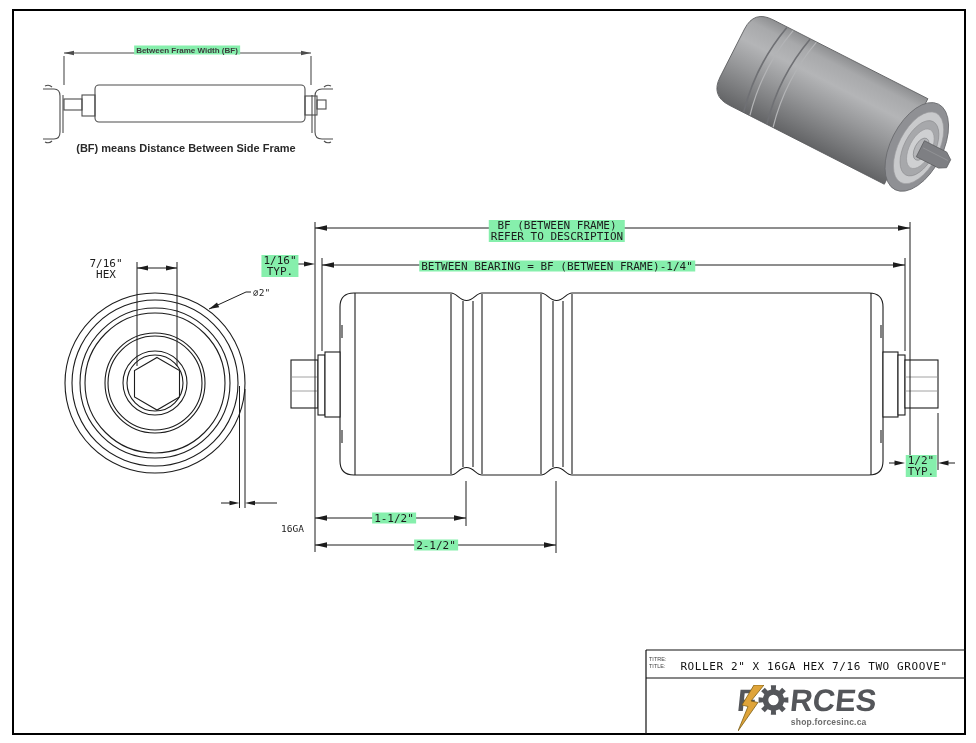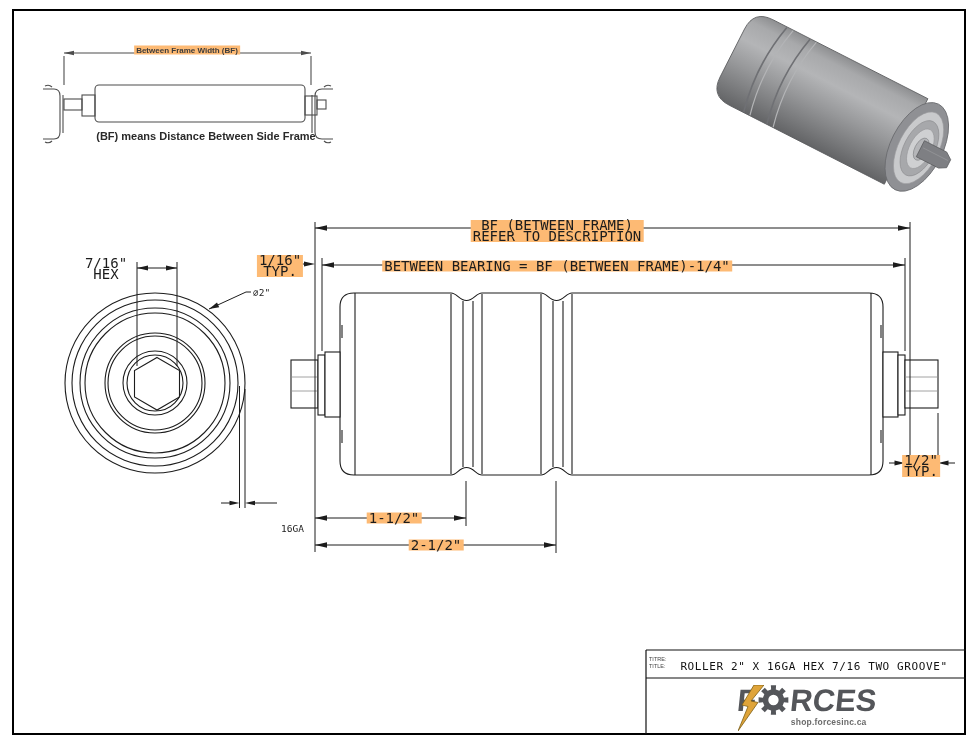--- a/index.html
+++ b/index.html
@@ -1,25 +1,25 @@
 <!DOCTYPE html>
 <html><head>
 <meta charset="utf-8">
 <style>
   html,body{margin:0;padding:0;background:#e8e8e8;}
   #page{position:relative;width:976px;height:743px;background:#ffffff;overflow:hidden;
         font-family:"Liberation Sans",sans-serif;}
   #border-rect{position:absolute;left:12px;top:9px;width:954px;height:726px;
         border:2px solid #000;box-sizing:border-box;}
   svg.layer{position:absolute;left:0;top:0;}
-  .dim{position:absolute;font-family:"DejaVu Sans Mono",monospace;font-size:14px;
+  .dim{position:absolute;font-family:"DejaVu Sans Mono",monospace;font-size:11px;
        color:#1c1c1c;white-space:nowrap;line-height:11px;}
   .ctr{transform:translate(-50%,-50%);text-align:center;}
   .vctr{transform:translateY(-50%);}
-  .bg{background:#fdba74;padding:0 2px;}
+  .bg{background:#86efac;padding:0 2px;}
   .dim2{font-size:9.5px;}
   
   .inset-lbl{position:absolute;font-family:"Liberation Sans",sans-serif;color:#3c3c3c;
        font-weight:bold;white-space:nowrap;}
   
   #titleblock-title{position:absolute;left:814px;top:666px;transform:translate(-50%,-50%);
        font-family:"DejaVu Sans Mono",monospace;font-size:11px;letter-spacing:.6px;color:#111;
        white-space:nowrap;}
   .tb-small{position:absolute;left:649px;font-family:"Liberation Sans",sans-serif;
        font-size:5.5px;color:#444;line-height:6px;}
@@ -196,21 +196,21 @@
     </g>
 
     <g stroke="#111" stroke-width="1.2">
       <line x1="646" y1="650" x2="966" y2="650"></line>
       <line x1="646" y1="678" x2="966" y2="678"></line>
       <line x1="646" y1="650" x2="646" y2="734"></line>
     </g>
   </svg>
 
   <div class="inset-lbl bg" style="left:187px;top:50px;transform:translate(-50%,-50%);font-size:8px;">Between Frame Width (BF)</div>
-  <div class="inset-lbl" style="left:186px;top:136px;transform:translate(-50%,-50%);font-size:11px;color:#2a2a2a;margin-left:20px;">(BF) means Distance Between Side Frame</div>
+  <div class="inset-lbl" style="left:186px;top:148px;transform:translate(-50%,-50%);font-size:11px;color:#2a2a2a;">(BF) means Distance Between Side Frame</div>
 
   <div class="dim ctr bg" style="left:557px;top:231px;">
     <div>BF (BETWEEN FRAME)</div>
     <div>REFER TO DESCRIPTION</div>
   </div>
   <div class="dim ctr bg" style="left:557px;top:266px;">BETWEEN BEARING = BF (BETWEEN FRAME)-1/4"</div>
   <div class="dim ctr bg" style="left:280px;top:266px;">
     <div>1/16"</div>
     <div>TYP.</div>
   </div>

